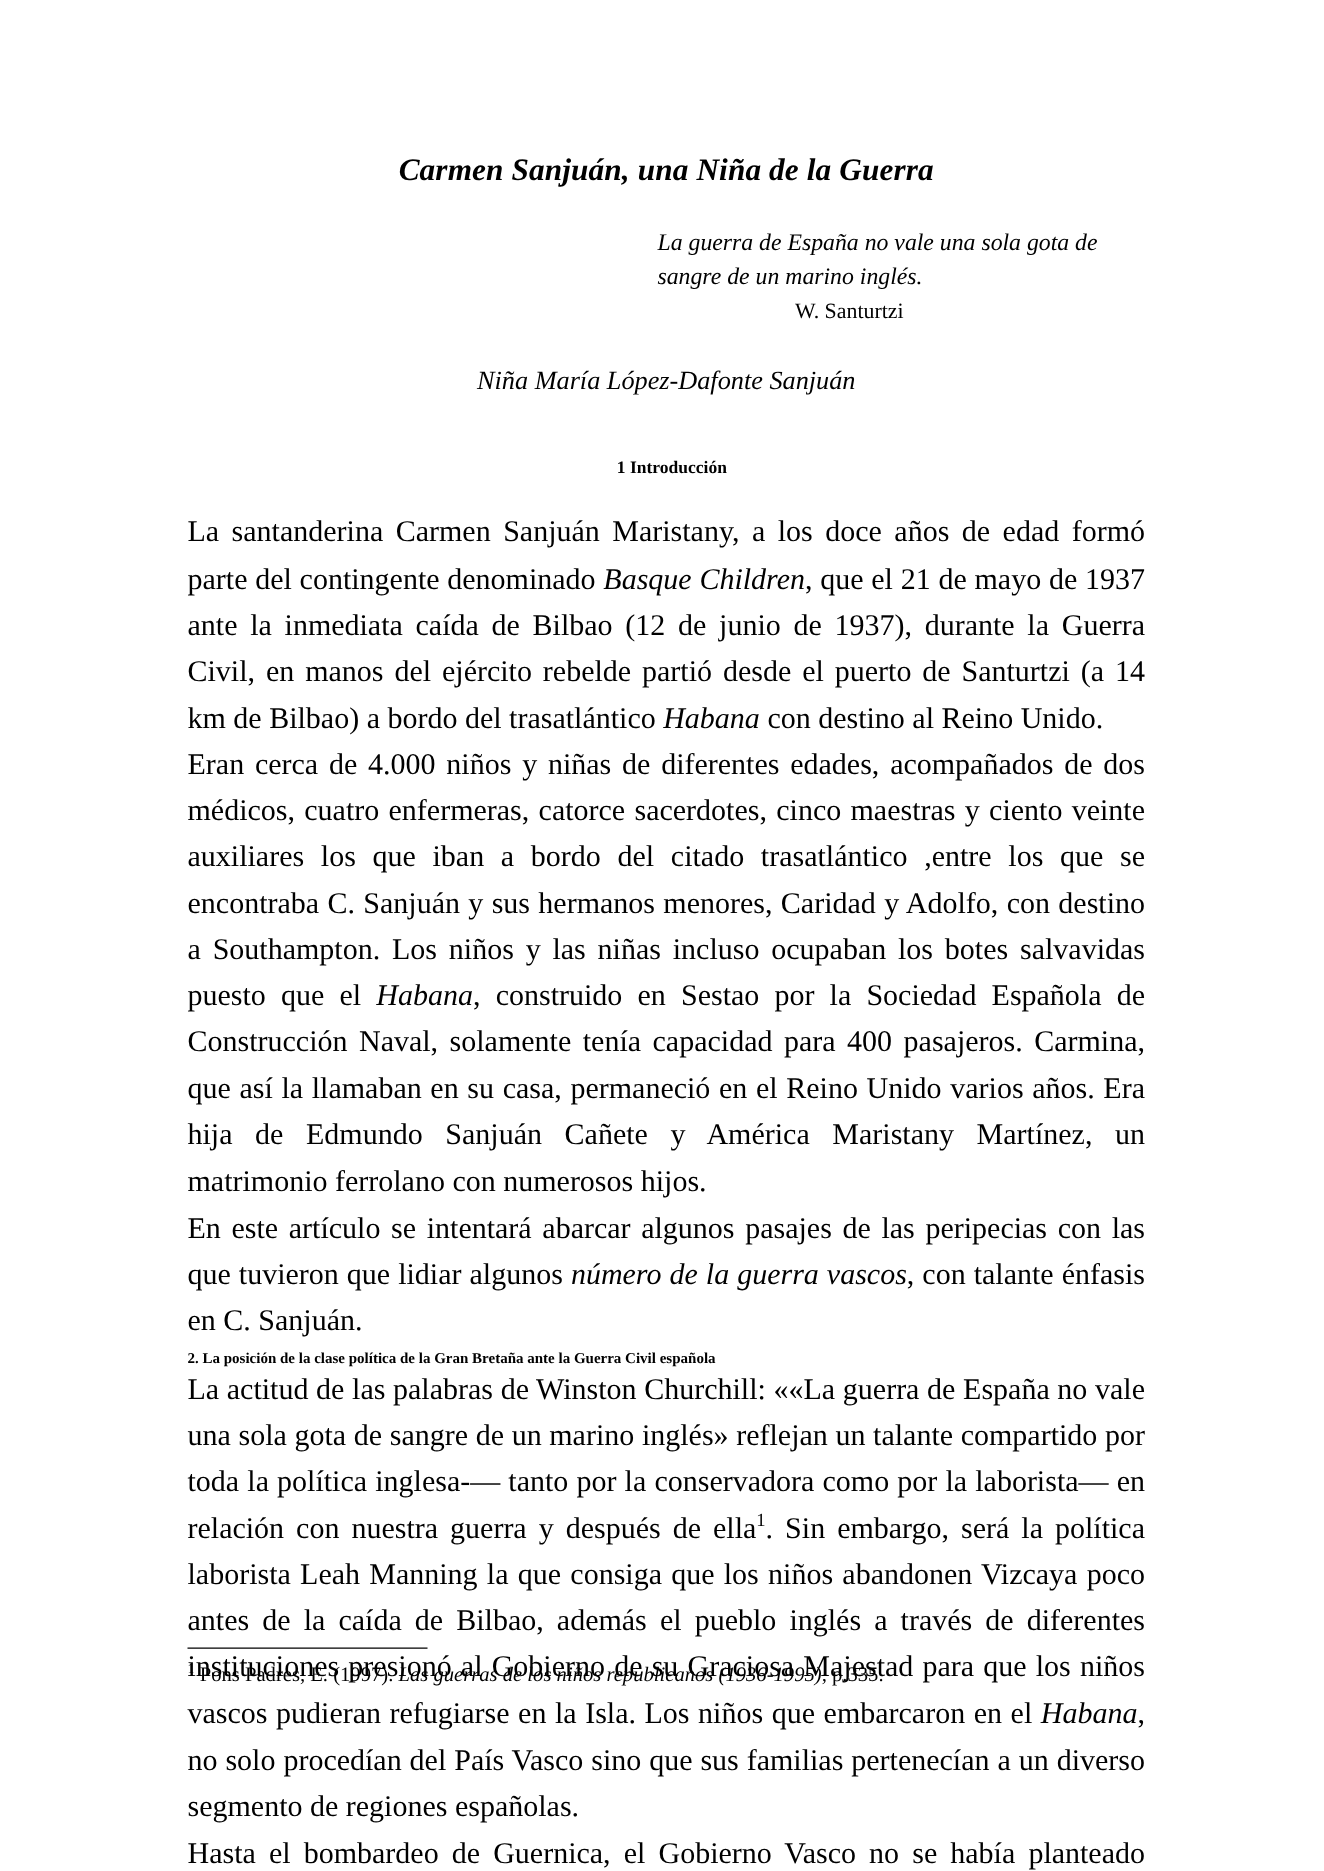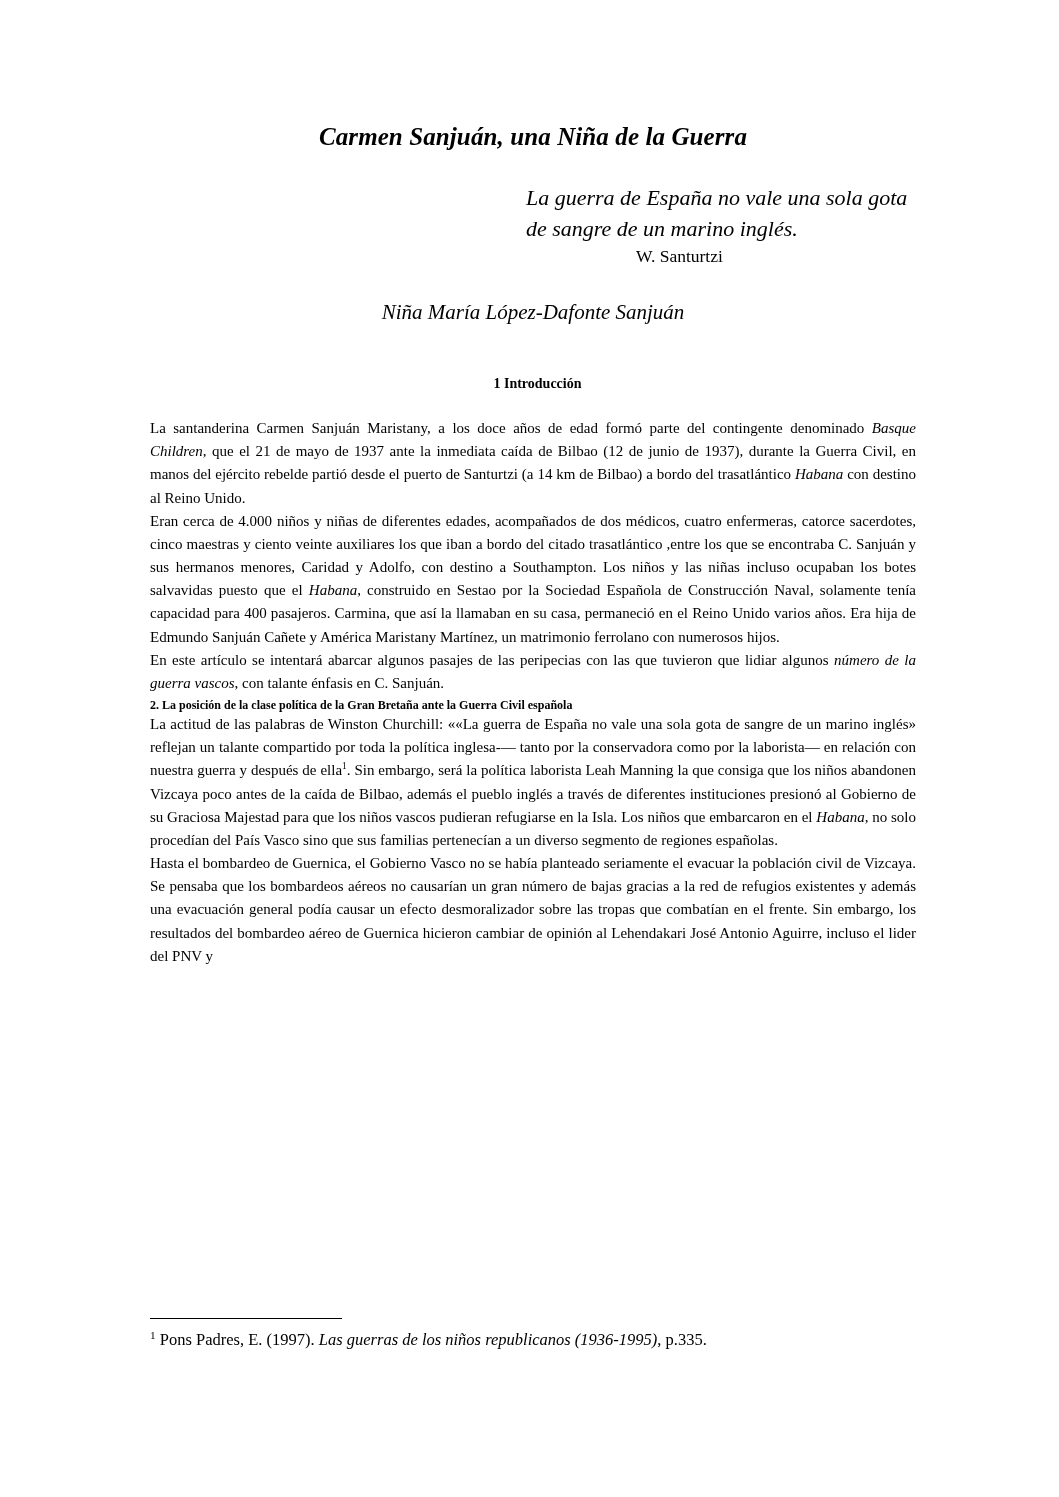--- a/index.html
+++ b/index.html
@@ -43,21 +43,21 @@
     letter-spacing: 0.1px;
   }
 
   .epigraph {
     margin: 0;
     padding-top: 30px;
     padding-left: 376px;
   }
   .epigraph-text {
     font-style: italic;
-    font-size: 22px;
+    font-size: 19px;
     line-height: 1.42;
     margin: 0;
     text-align: left;
   }
   .epigraph-attrib {
     font-style: normal;
     font-size: 17.5px;
     line-height: 1.42;
     margin: 0;
     padding-left: 110px;
@@ -87,21 +87,21 @@
     text-align: center;
   }
   .heading-2 {
     padding-top: 3px;
   }
   .heading-3 {
     padding-top: 3px;
   }
 
   p.body {
-    font-size: 15px;
+    font-size: 24px;
     line-height: 1.545;
     margin: 0;
     text-align: justify;
     text-justify: inter-word;
     hyphens: none;
   }
   p.first-after-heading {
     padding-top: 25px;
   }
   p.tight {

